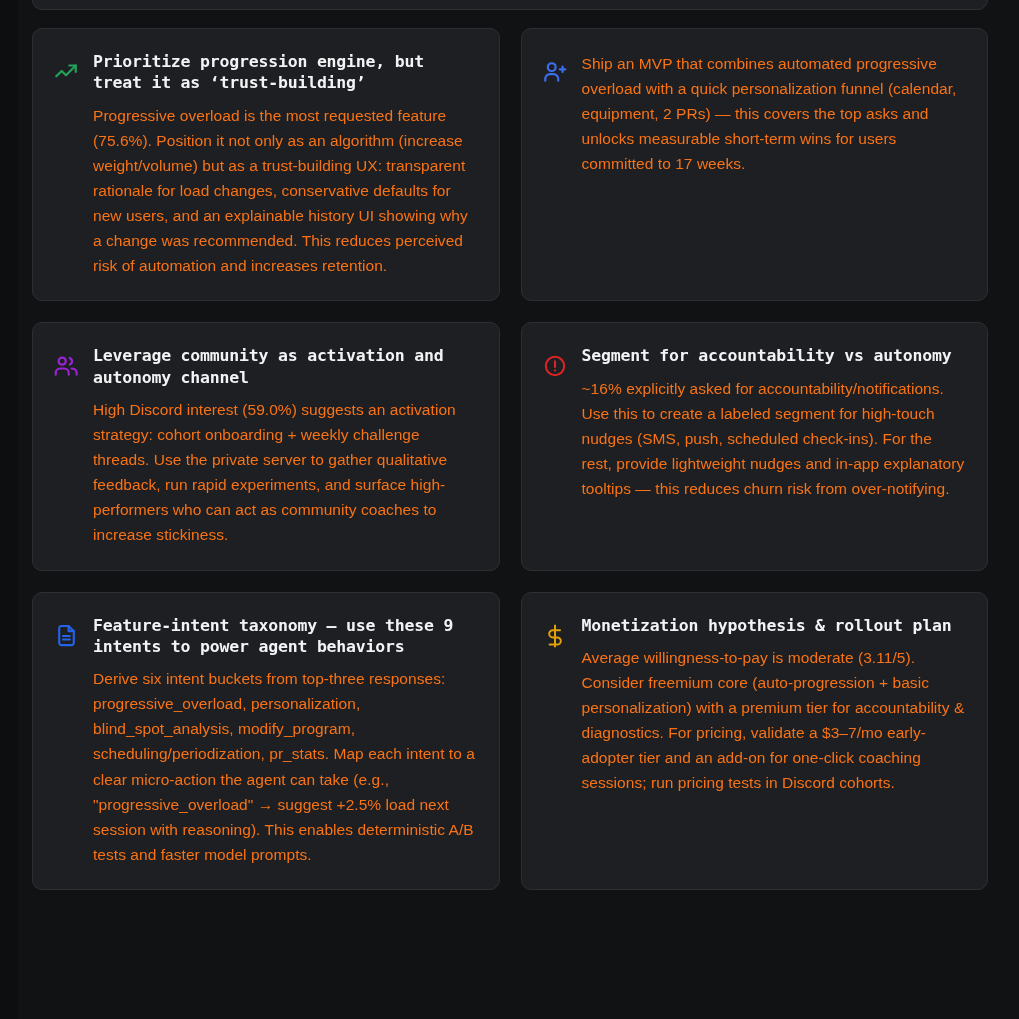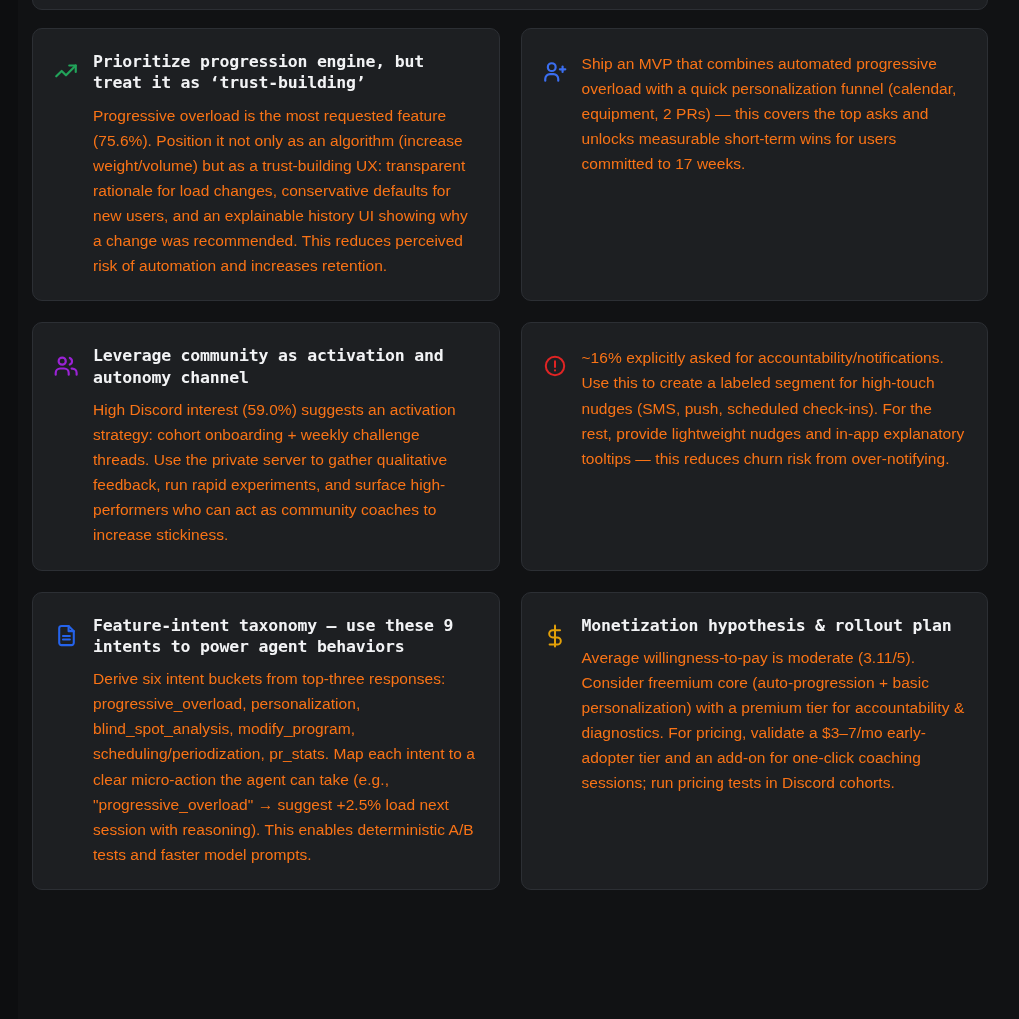--- a/index.html
+++ b/index.html
@@ -151,20 +151,21 @@
 
     <div class="card row2">
       <span class="card-icon">
         <svg width="24" height="24" viewBox="0 0 24 24" fill="none" stroke="#e02424" stroke-width="2" stroke-linecap="round" stroke-linejoin="round">
           <circle cx="12" cy="12" r="9.2"></circle>
           <line x1="12" y1="7.3" x2="12" y2="13"></line>
           <line x1="12" y1="16.3" x2="12" y2="16.4"></line>
         </svg>
       </span>
       <div class="card-body">
+        <div class="card-title">Segment for accountability vs autonomy</div>
         <div class="card-text">~16% explicitly asked for accountability/notifications. Use this to create a labeled segment for high-touch nudges (SMS, push, scheduled check-ins). For the rest, provide lightweight nudges and in-app explanatory tooltips — this reduces churn risk from over-notifying.</div>
       </div>
     </div>
 
     <div class="card row3">
       <span class="card-icon">
         <svg width="25" height="25" viewBox="0 0 24 24" fill="none" stroke="#2563eb" stroke-width="2" stroke-linecap="round" stroke-linejoin="round">
           <path d="M14 2.8H7.2A2.2 2.2 0 0 0 5 5v14a2.2 2.2 0 0 0 2.2 2.2h9.6A2.2 2.2 0 0 0 19 19V7.8z"></path>
           <polyline points="14,2.8 14,7.8 19,7.8"></polyline>
           <line x1="8.6" y1="12.4" x2="15.2" y2="12.4"></line>

